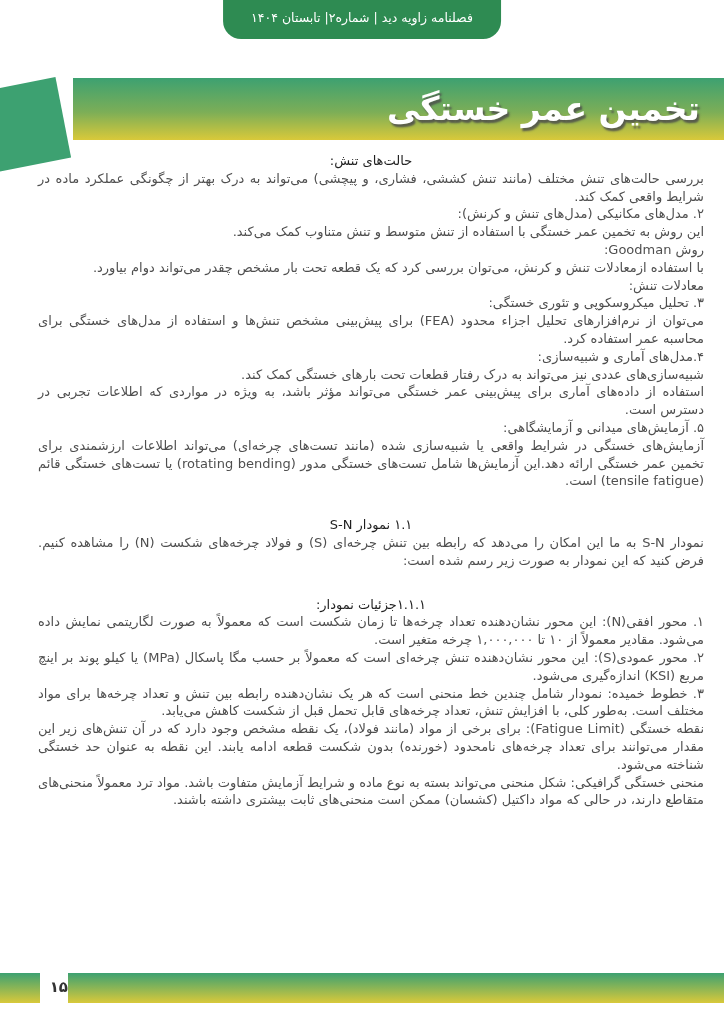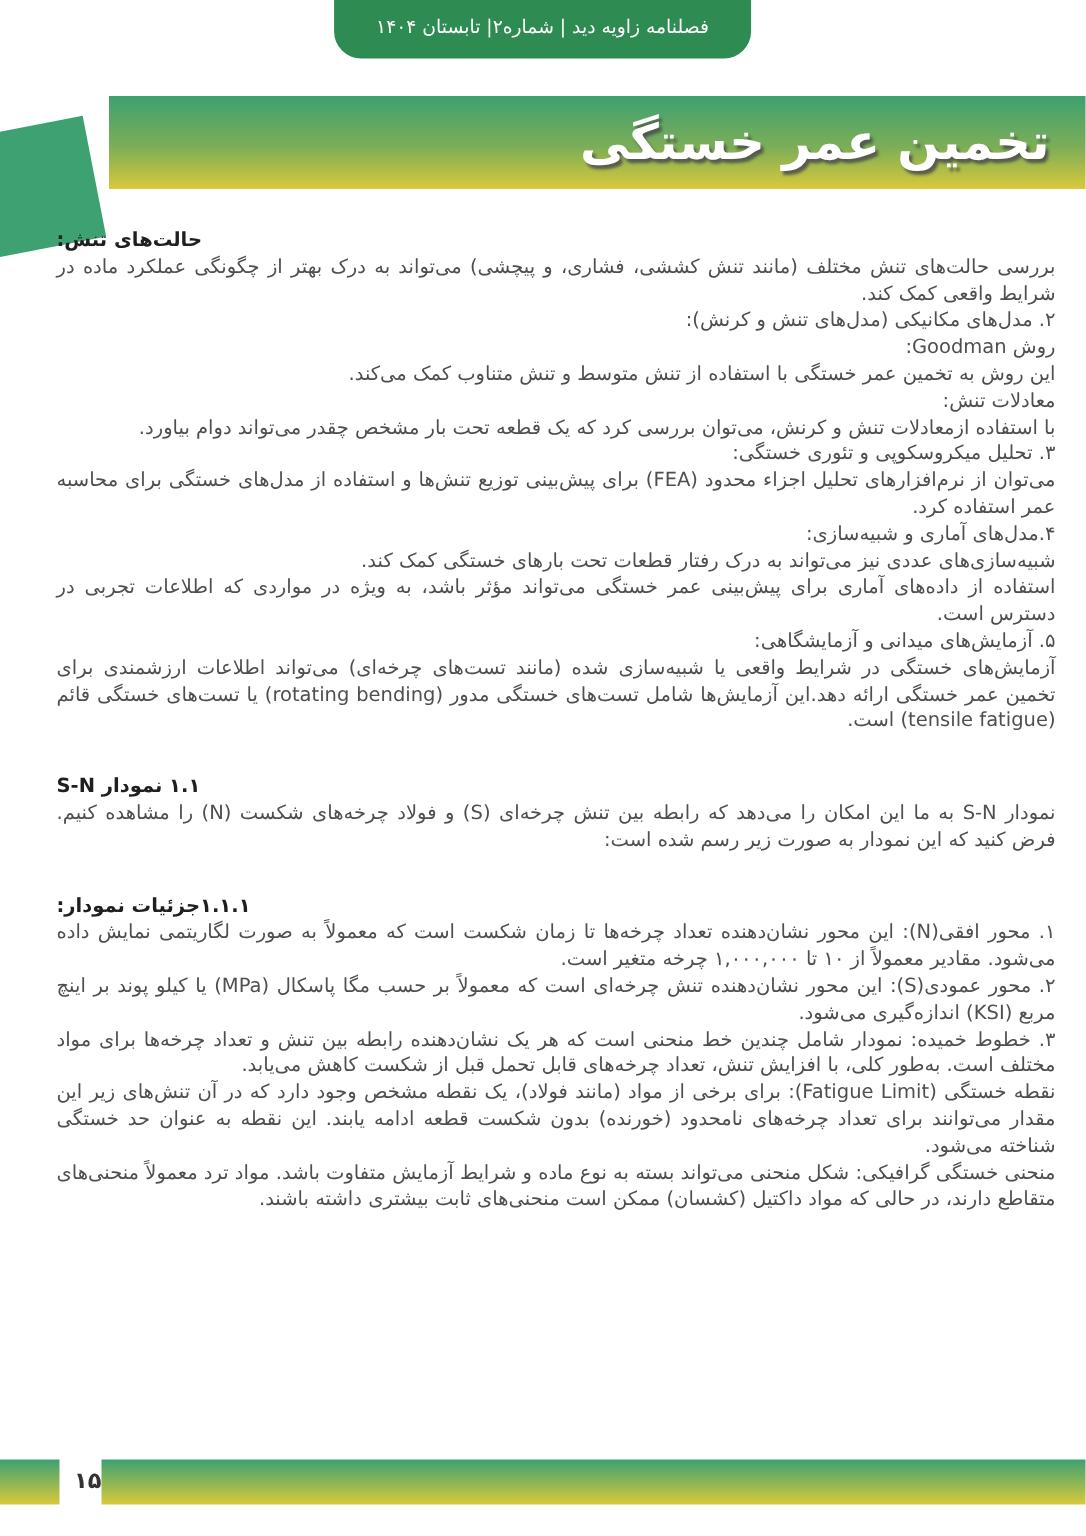--- a/index.html
+++ b/index.html
@@ -31,21 +31,21 @@
     line-height: 1;
     padding: 12px 28px 14px 28px;
     border-radius: 0 0 18px 18px;
     white-space: nowrap;
     direction: rtl;
   }
 
   
   .title-banner {
     position: absolute;
-    top: 64px;
+    top: 78px;
     left: 73px;
     right: 0;
     height: 62px;
     background: linear-gradient(180deg,
       var(--gradient_green, #3da171) 0%,
       #7cae57 55%,
       var(--gradient_yellow, #d9c93a) 100%);
   }
   .title-banner .title-text {
     position: absolute;
@@ -77,23 +77,23 @@
     left: 38px;
     color: var(--body_text, #4f4f4f);
     font-size: 13px;
     line-height: 17.8px;
     text-align: justify;
     direction: rtl;
   }
   .blk-paragraph { text-align: justify; }
   .blk-heading,
   .blk-section-heading {
-    font-weight: bold;
+    font-weight: normal;
     color: var(--heading_text, #1f1f1f);
-    text-align: left;
+    text-align: center;
   }
   .blk-section-heading { margin-top: 26px; }
 
   
   .footer-bar-left {
     position: absolute;
     top: 973px;
     left: 0;
     width: 40px;
     height: 30px;
@@ -133,26 +133,26 @@
   <div class="banner-deco"></div>
 
   <div class="title-banner">
     <span class="title-text">تخمین عمر خستگی</span>
   </div>
 
   <div class="article">
       <div class="blk blk-heading">حالت‌های تنش:</div>
       <div class="blk blk-paragraph">بررسی حالت‌های تنش مختلف (مانند تنش کششی، فشاری، و پیچشی) می‌تواند به درک بهتر از چگونگی عملکرد ماده در شرایط واقعی کمک کند.</div>
       <div class="blk blk-paragraph">۲. مدل‌های مکانیکی (مدل‌های تنش و کرنش):</div>
+      <div class="blk blk-paragraph">این روش به تخمین عمر خستگی با استفاده از تنش متوسط و تنش متناوب کمک می‌کند.</div>
       <div class="blk blk-paragraph">روش Goodman:</div>
-      <div class="blk blk-paragraph">این روش به تخمین عمر خستگی با استفاده از تنش متوسط و تنش متناوب کمک می‌کند.</div>
+      <div class="blk blk-paragraph">با استفاده ازمعادلات تنش و کرنش، می‌توان بررسی کرد که یک قطعه تحت بار مشخص چقدر می‌تواند دوام بیاورد.</div>
       <div class="blk blk-paragraph">معادلات تنش:</div>
-      <div class="blk blk-paragraph">با استفاده ازمعادلات تنش و کرنش، می‌توان بررسی کرد که یک قطعه تحت بار مشخص چقدر می‌تواند دوام بیاورد.</div>
       <div class="blk blk-paragraph">۳. تحلیل میکروسکوپی و تئوری خستگی:</div>
-      <div class="blk blk-paragraph">می‌توان از نرم‌افزارهای تحلیل اجزاء محدود (FEA) برای پیش‌بینی توزیع تنش‌ها و استفاده از مدل‌های خستگی برای محاسبه عمر استفاده کرد.</div>
+      <div class="blk blk-paragraph">می‌توان از نرم‌افزارهای تحلیل اجزاء محدود (FEA) برای پیش‌بینی مشخص تنش‌ها و استفاده از مدل‌های خستگی برای محاسبه عمر استفاده کرد.</div>
       <div class="blk blk-paragraph">۴.مدل‌های آماری و شبیه‌سازی:</div>
       <div class="blk blk-paragraph">شبیه‌سازی‌های عددی نیز می‌تواند به درک رفتار قطعات تحت بارهای خستگی کمک کند.</div>
       <div class="blk blk-paragraph">استفاده از داده‌های آماری برای پیش‌بینی عمر خستگی می‌تواند مؤثر باشد، به ویژه در مواردی که اطلاعات تجربی در دسترس است.</div>
       <div class="blk blk-paragraph">۵. آزمایش‌های میدانی و آزمایشگاهی:</div>
       <div class="blk blk-paragraph">آزمایش‌های خستگی در شرایط واقعی یا شبیه‌سازی شده (مانند تست‌های چرخه‌ای) می‌تواند اطلاعات ارزشمندی برای تخمین عمر خستگی ارائه دهد.این آزمایش‌ها شامل تست‌های خستگی مدور (rotating bending) یا تست‌های خستگی قائم (tensile fatigue) است.</div>
       <div class="blk blk-section-heading">۱.۱ نمودار S-N</div>
       <div class="blk blk-paragraph">نمودار S-N به ما این امکان را می‌دهد که رابطه بین تنش چرخه‌ای (S) و فولاد چرخه‌های شکست (N) را مشاهده کنیم. فرض کنید که این نمودار به صورت زیر رسم شده است:</div>
       <div class="blk blk-section-heading">۱.۱.۱جزئیات نمودار:</div>
       <div class="blk blk-paragraph">۱. محور افقی(N): این محور نشان‌دهنده تعداد چرخه‌ها تا زمان شکست است که معمولاً به صورت لگاریتمی نمایش داده می‌شود. مقادیر معمولاً از ۱۰ تا ۱,۰۰۰,۰۰۰ چرخه متغیر است.</div>
       <div class="blk blk-paragraph">۲. محور عمودی(S): این محور نشان‌دهنده تنش چرخه‌ای است که معمولاً بر حسب مگا پاسکال (MPa) یا کیلو پوند بر اینچ مربع (KSI) اندازه‌گیری می‌شود.</div>

